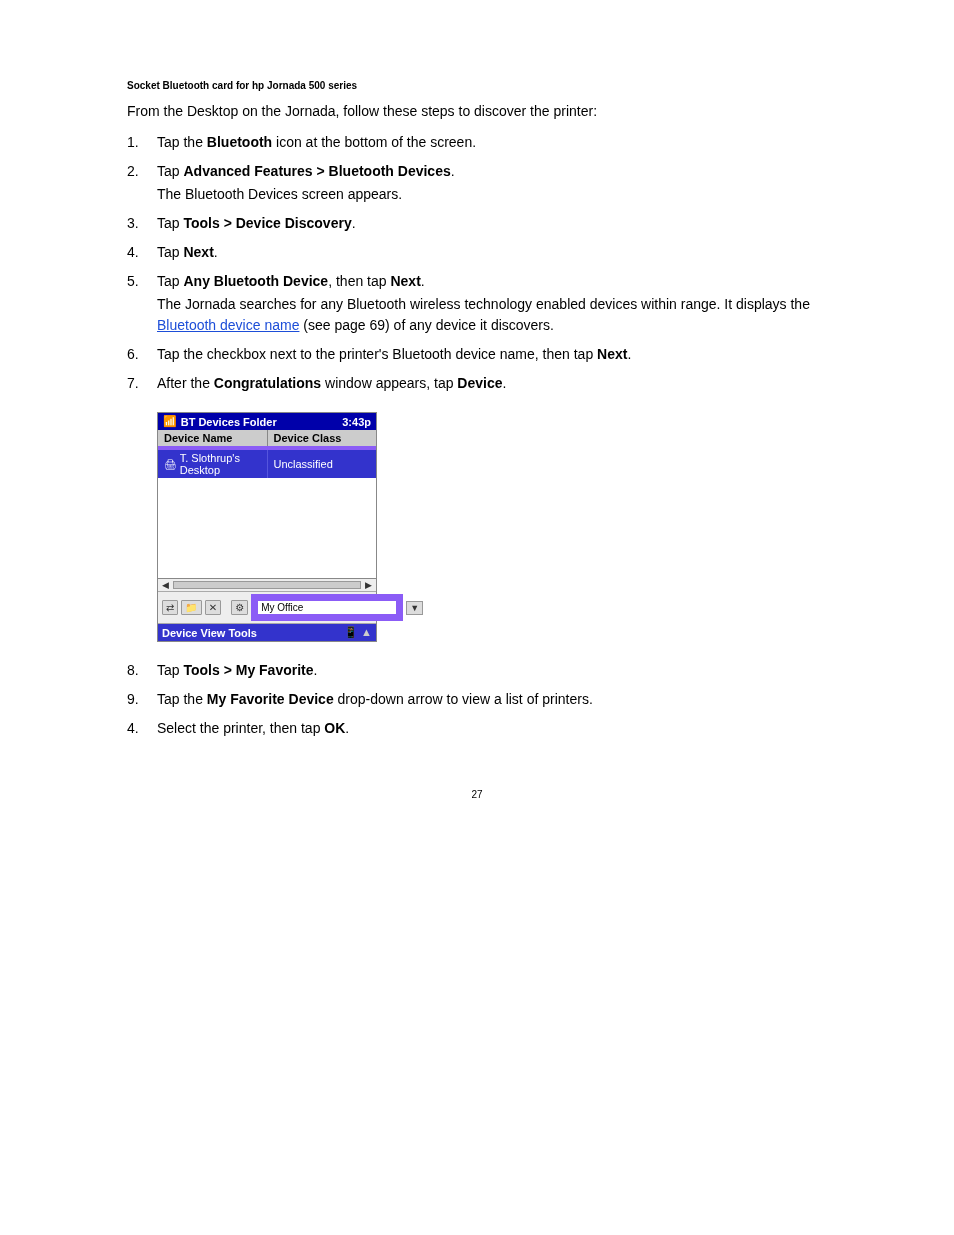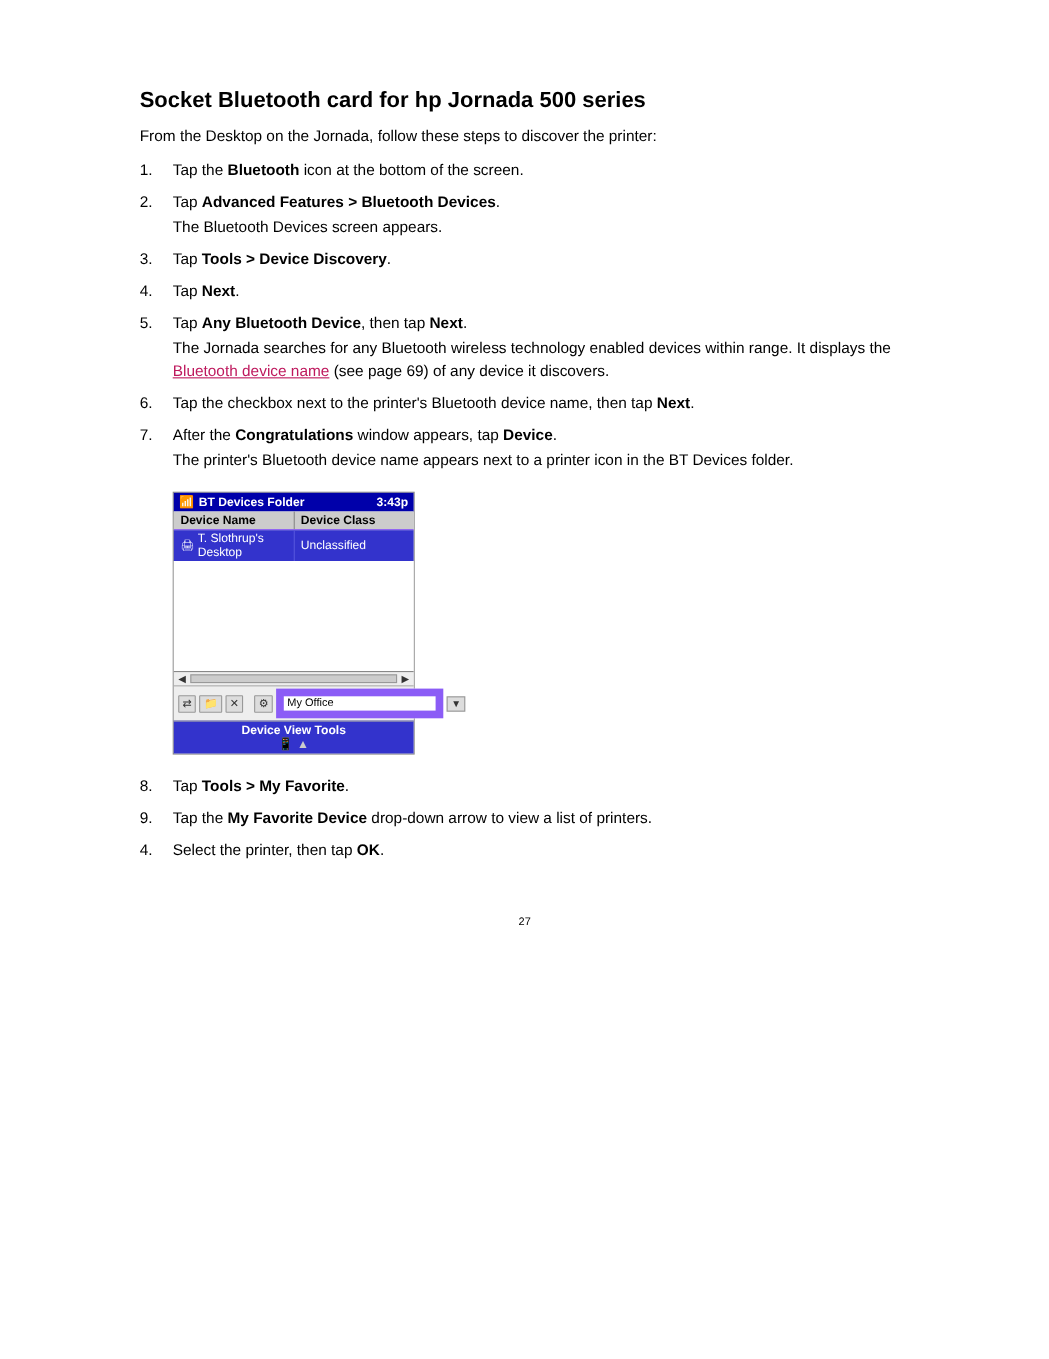--- a/index.html
+++ b/index.html
@@ -13,21 +13,21 @@
       display: flex;
       flex-direction: column;
       align-items: center;
     }
     .page {
       width: 700px;
       padding: 80px 0 80px 0;
     }
     .section-title {
       font-weight: bold;
-      font-size: 20px;
+      font-size: 10px;
       margin-bottom: 10px;
     }
     .intro-text {
       font-size: 14px;
       margin-bottom: 10px;
       line-height: 1.5;
     }
     .steps-list {
       list-style: none;
       padding: 0;
@@ -47,21 +47,21 @@
     }
     .step-content {
       flex: 1;
     }
     .step-content .sub-text {
       display: block;
       margin-top: 2px;
       line-height: 1.5;
     }
     .link {
-      color: #be185d;
+      color: #1d4ed8;
       text-decoration: underline;
     }
 
     
     .screenshot {
       margin: 18px 0 18px 30px;
       border: 1px solid #888;
       width: 220px;
       font-family: 'Tahoma', Arial, sans-serif;
       font-size: 11px;
@@ -79,21 +79,21 @@
     .screenshot-titlebar-icon {
       margin-right: 4px;
     }
     .screenshot-titlebar-left {
       display: flex;
       align-items: center;
     }
     .screenshot-header-row {
       display: flex;
       background: #cccccc;
-      border-bottom: 1px solid #8b5cf6;
+      border-bottom: 4px solid #8b5cf6;
     }
     .screenshot-header-cell {
       padding: 2px 6px;
       font-size: 11px;
       font-weight: bold;
       border-right: 1px solid #888;
       flex: 1;
     }
     .screenshot-header-cell:last-child {
       border-right: none;
@@ -178,21 +178,20 @@
     .screenshot-menubar {
       display: flex;
       background: #3333cc;
       color: #ffffff;
       border-top: 1px solid #aaa;
       padding: 2px 4px;
       font-size: 11px;
       font-weight: bold;
       justify-content: space-between;
       align-items: center;
-      flex-direction: column;
     }
     .menubar-keyboard-icon {
       font-size: 11px;
       color: #ccc;
     }
 
     .page-number {
       text-align: center;
       font-size: 10px;
       margin-top: 50px;
@@ -249,21 +248,20 @@
       <span class="step-num">6.</span>
       <span class="step-content">
         Tap the checkbox next to the printer's Bluetooth device name, then tap <strong>Next</strong>.
       </span>
     </li>
 
     <li>
       <span class="step-num">7.</span>
       <span class="step-content">
         After the <strong>Congratulations</strong> window appears, tap <strong>Device</strong>.
-        <span class="sub-text">The printer's Bluetooth device name appears next to a printer icon in the BT Devices folder.</span>
       </span>
     </li>
   </ol>
 
   <div class="screenshot">
 
     <div class="screenshot-titlebar">
       <span class="screenshot-titlebar-left">
         <span class="screenshot-titlebar-icon">📶</span>
         <span>BT Devices Folder</span>

